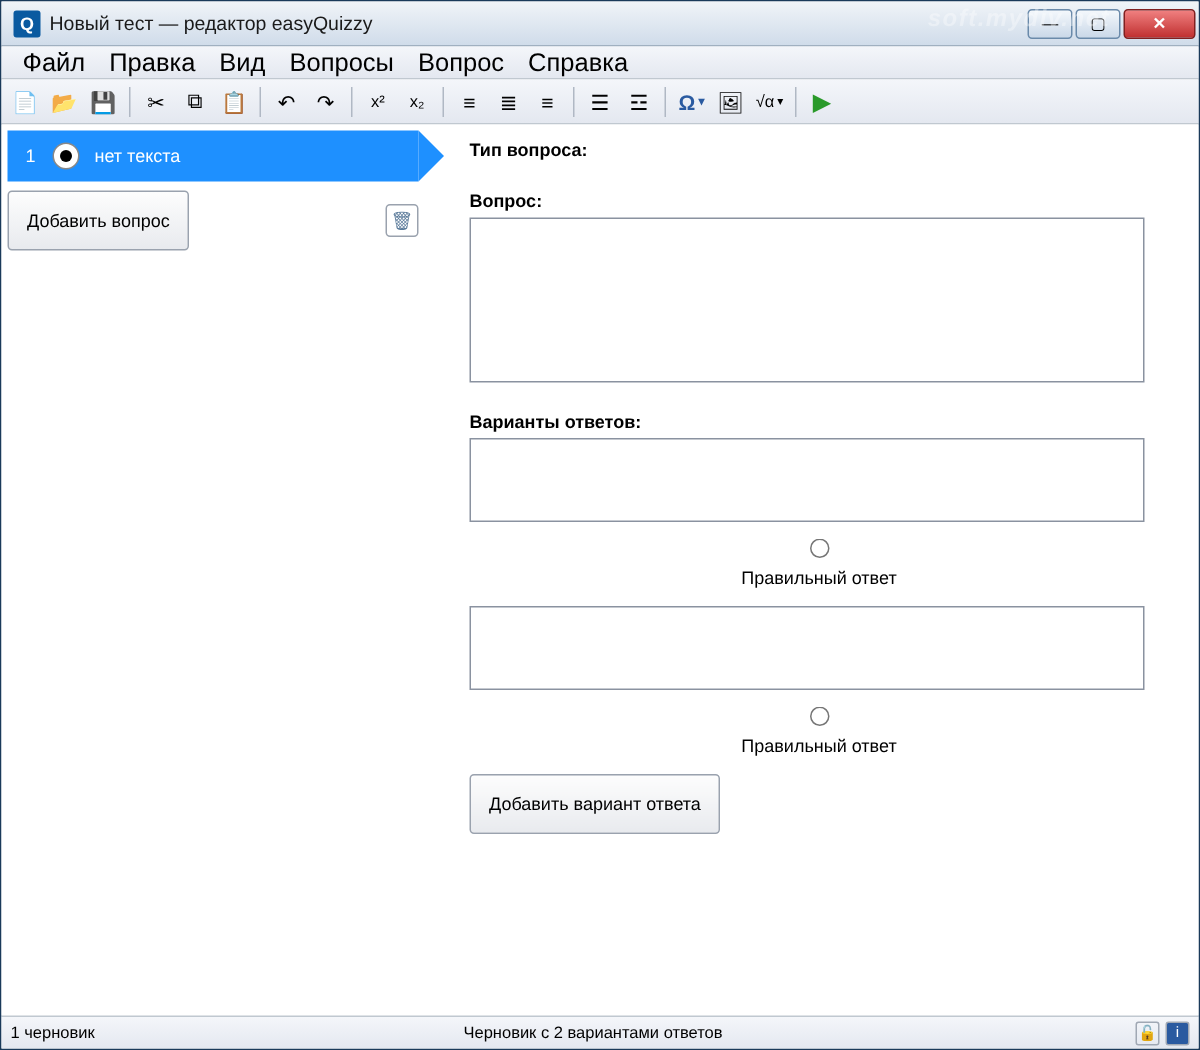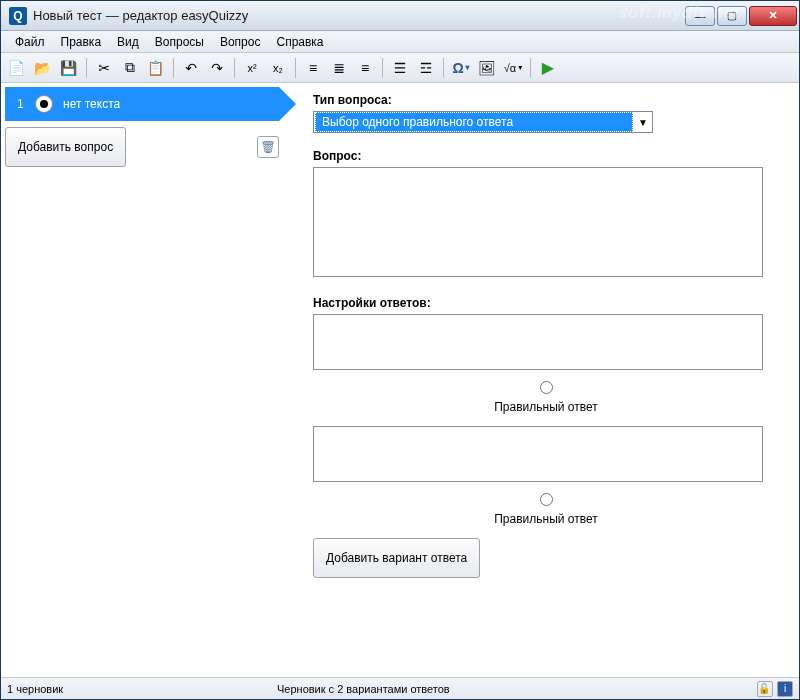--- a/index.html
+++ b/index.html
@@ -6,21 +6,21 @@
   body { background: #5a7a9a; width: 800px; height: 700px; overflow: hidden; }
   .window { width: 800px; height: 700px; background: #fff; border: 1px solid #1a3a5a; display: flex; flex-direction: column; }
   
   .titlebar { height: 30px; background: linear-gradient(#f0f4f8,#d0dcea); display: flex; align-items: center; padding: 0 2px; border-bottom: 1px solid #a0b0c0; }
   .appicon { width: 18px; height: 18px; background: #0a5aa0; color: #fff; font-weight: bold; font-size: 12px; display: flex; align-items: center; justify-content: center; border-radius: 2px; margin: 0 6px; }
   .title { font-size: 13px; color: #1a1a1a; flex: 1; }
   .winbtns { display: flex; gap: 2px; }
   .winbtn { width: 30px; height: 20px; border: 1px solid #6a8aaa; border-radius: 3px; background: linear-gradient(#f4f8fc,#cad8e8); display: flex; align-items: center; justify-content: center; font-size: 11px; cursor: pointer; }
   .winbtn.close { width: 48px; background: linear-gradient(#f08080,#c03030); border-color: #802020; color: #fff; font-weight: bold; }
   
-  .menubar { height: 22px; background: linear-gradient(#f4f6fa,#e4e8f0); display: flex; align-items: center; padding: 0 6px; border-bottom: 1px solid #c0c8d0; font-size: 12px; }
+  .menubar { height: 22px; background: linear-gradient(#f4f6fa,#e4e8f0); display: flex; align-items: center; padding: 0 6px; border-bottom: 1px solid #c0c8d0; font-size: 17px; }
   .menuitem { padding: 2px 8px; cursor: pointer; }
   
   .toolbar { height: 30px; background: linear-gradient(#f4f6fa,#e4e8f0); display: flex; align-items: center; padding: 0 4px; border-bottom: 1px solid #c0c8d0; gap: 2px; }
   .tbtn { width: 24px; height: 24px; display: flex; align-items: center; justify-content: center; border-radius: 2px; cursor: pointer; font-size: 14px; }
   .tsep { width: 1px; height: 20px; background: #b0b8c4; margin: 0 3px; }
   .tdrop { font-size: 8px; padding-left: 2px; }
   .play { color: #2a9a2a; font-size: 16px; }
   
   .tabsrow { height: 30px; background: linear-gradient(#e0e4ea,#d0d4da); display: flex; align-items: flex-end; padding: 0 10px; gap: 4px; border-bottom: 1px solid #b0b8c4; }
   .tab { height: 26px; padding: 0 26px; background: linear-gradient(#f0f2f6,#dce0e8); border: 1px solid #b0b8c4; border-bottom: none; border-radius: 4px 4px 0 0; font-size: 12px; display: flex; align-items: center; cursor: pointer; }
@@ -40,21 +40,21 @@
   .lbl { font-weight: bold; margin-bottom: 4px; display: block; }
   .combo { width: 340px; height: 22px; border: 1px solid #7a8aa0; display: flex; align-items: center; }
   .combo .sel { flex: 1; background: #1e90ff; color: #fff; padding: 2px 6px; border: 1px dotted #fff; margin: 1px; font-size: 12px; }
   .combo .arrow { width: 18px; text-align: center; font-size: 10px; cursor: pointer; }
   .txtbox { width: 450px; border: 1px solid #8a92a0; background: #fff; resize: none; font-family: inherit; font-size: 12px; padding: 4px; }
   .qbox { height: 110px; }
   .ansbox { height: 56px; }
   .radiolbl { display: flex; align-items: center; gap: 6px; margin: 8px 0 12px 0; flex-direction: column; }
   .radiolbl input { margin: 0; }
   
-  .statusbar { height: 22px; background: linear-gradient(#f4f6fa,#e4e8f0); border-top: 1px solid #c0c8d0; display: flex; align-items: center; font-size: 11px; padding: 0 6px; }
+  .statusbar { height: 22px; background: linear-gradient(#f4f6fa,#e4e8f0); border-top: 1px solid #c0c8d0; display: flex; align-items: center; font-size: 11px; padding: 0 6px; gap: 32px; }
   .statusL { width: 270px; }
   .statusC { flex: 1; }
   .statusR { display: flex; gap: 4px; }
   .sticon { width: 16px; height: 16px; border: 1px solid #a0a8b4; border-radius: 2px; display: flex; align-items: center; justify-content: center; font-size: 10px; }
   .watermark { position: absolute; top: 4px; right: 60px; font-size: 16px; font-weight: bold; color: rgba(255,255,255,0.35); font-style: italic; letter-spacing: 1px; pointer-events: none; text-align: right; }
 </style>
 </head>
 <body>
 
 <div class="window">
@@ -117,31 +117,27 @@
         <span>нет текста</span>
       </div>
       <div class="addqrow">
         <button class="btn">Добавить вопрос</button>
         <div class="smallicon">🗑</div>
       </div>
     </div>
 
     <div class="mainpane">
       <label class="lbl">Тип вопроса:</label>
-      <div class="combo">
-        <div class="sel">Выбор одного правильного ответа</div>
-        <div class="arrow">▼</div>
-      </div>
 
       <div style="height:16px"></div>
       <label class="lbl">Вопрос:</label>
       <textarea class="txtbox qbox" style=""></textarea>
 
       <div style="height:16px"></div>
-      <label class="lbl">Настройки ответов:</label>
+      <label class="lbl">Варианты ответов:</label>
 
       <textarea class="txtbox ansbox" style=""></textarea>
       <label class="radiolbl">
         <input type="radio" name="correct" style="">
         <span>Правильный ответ</span>
       </label>
 
       <textarea class="txtbox ansbox" style=""></textarea>
       <label class="radiolbl">
         <input type="radio" name="correct" style="">

